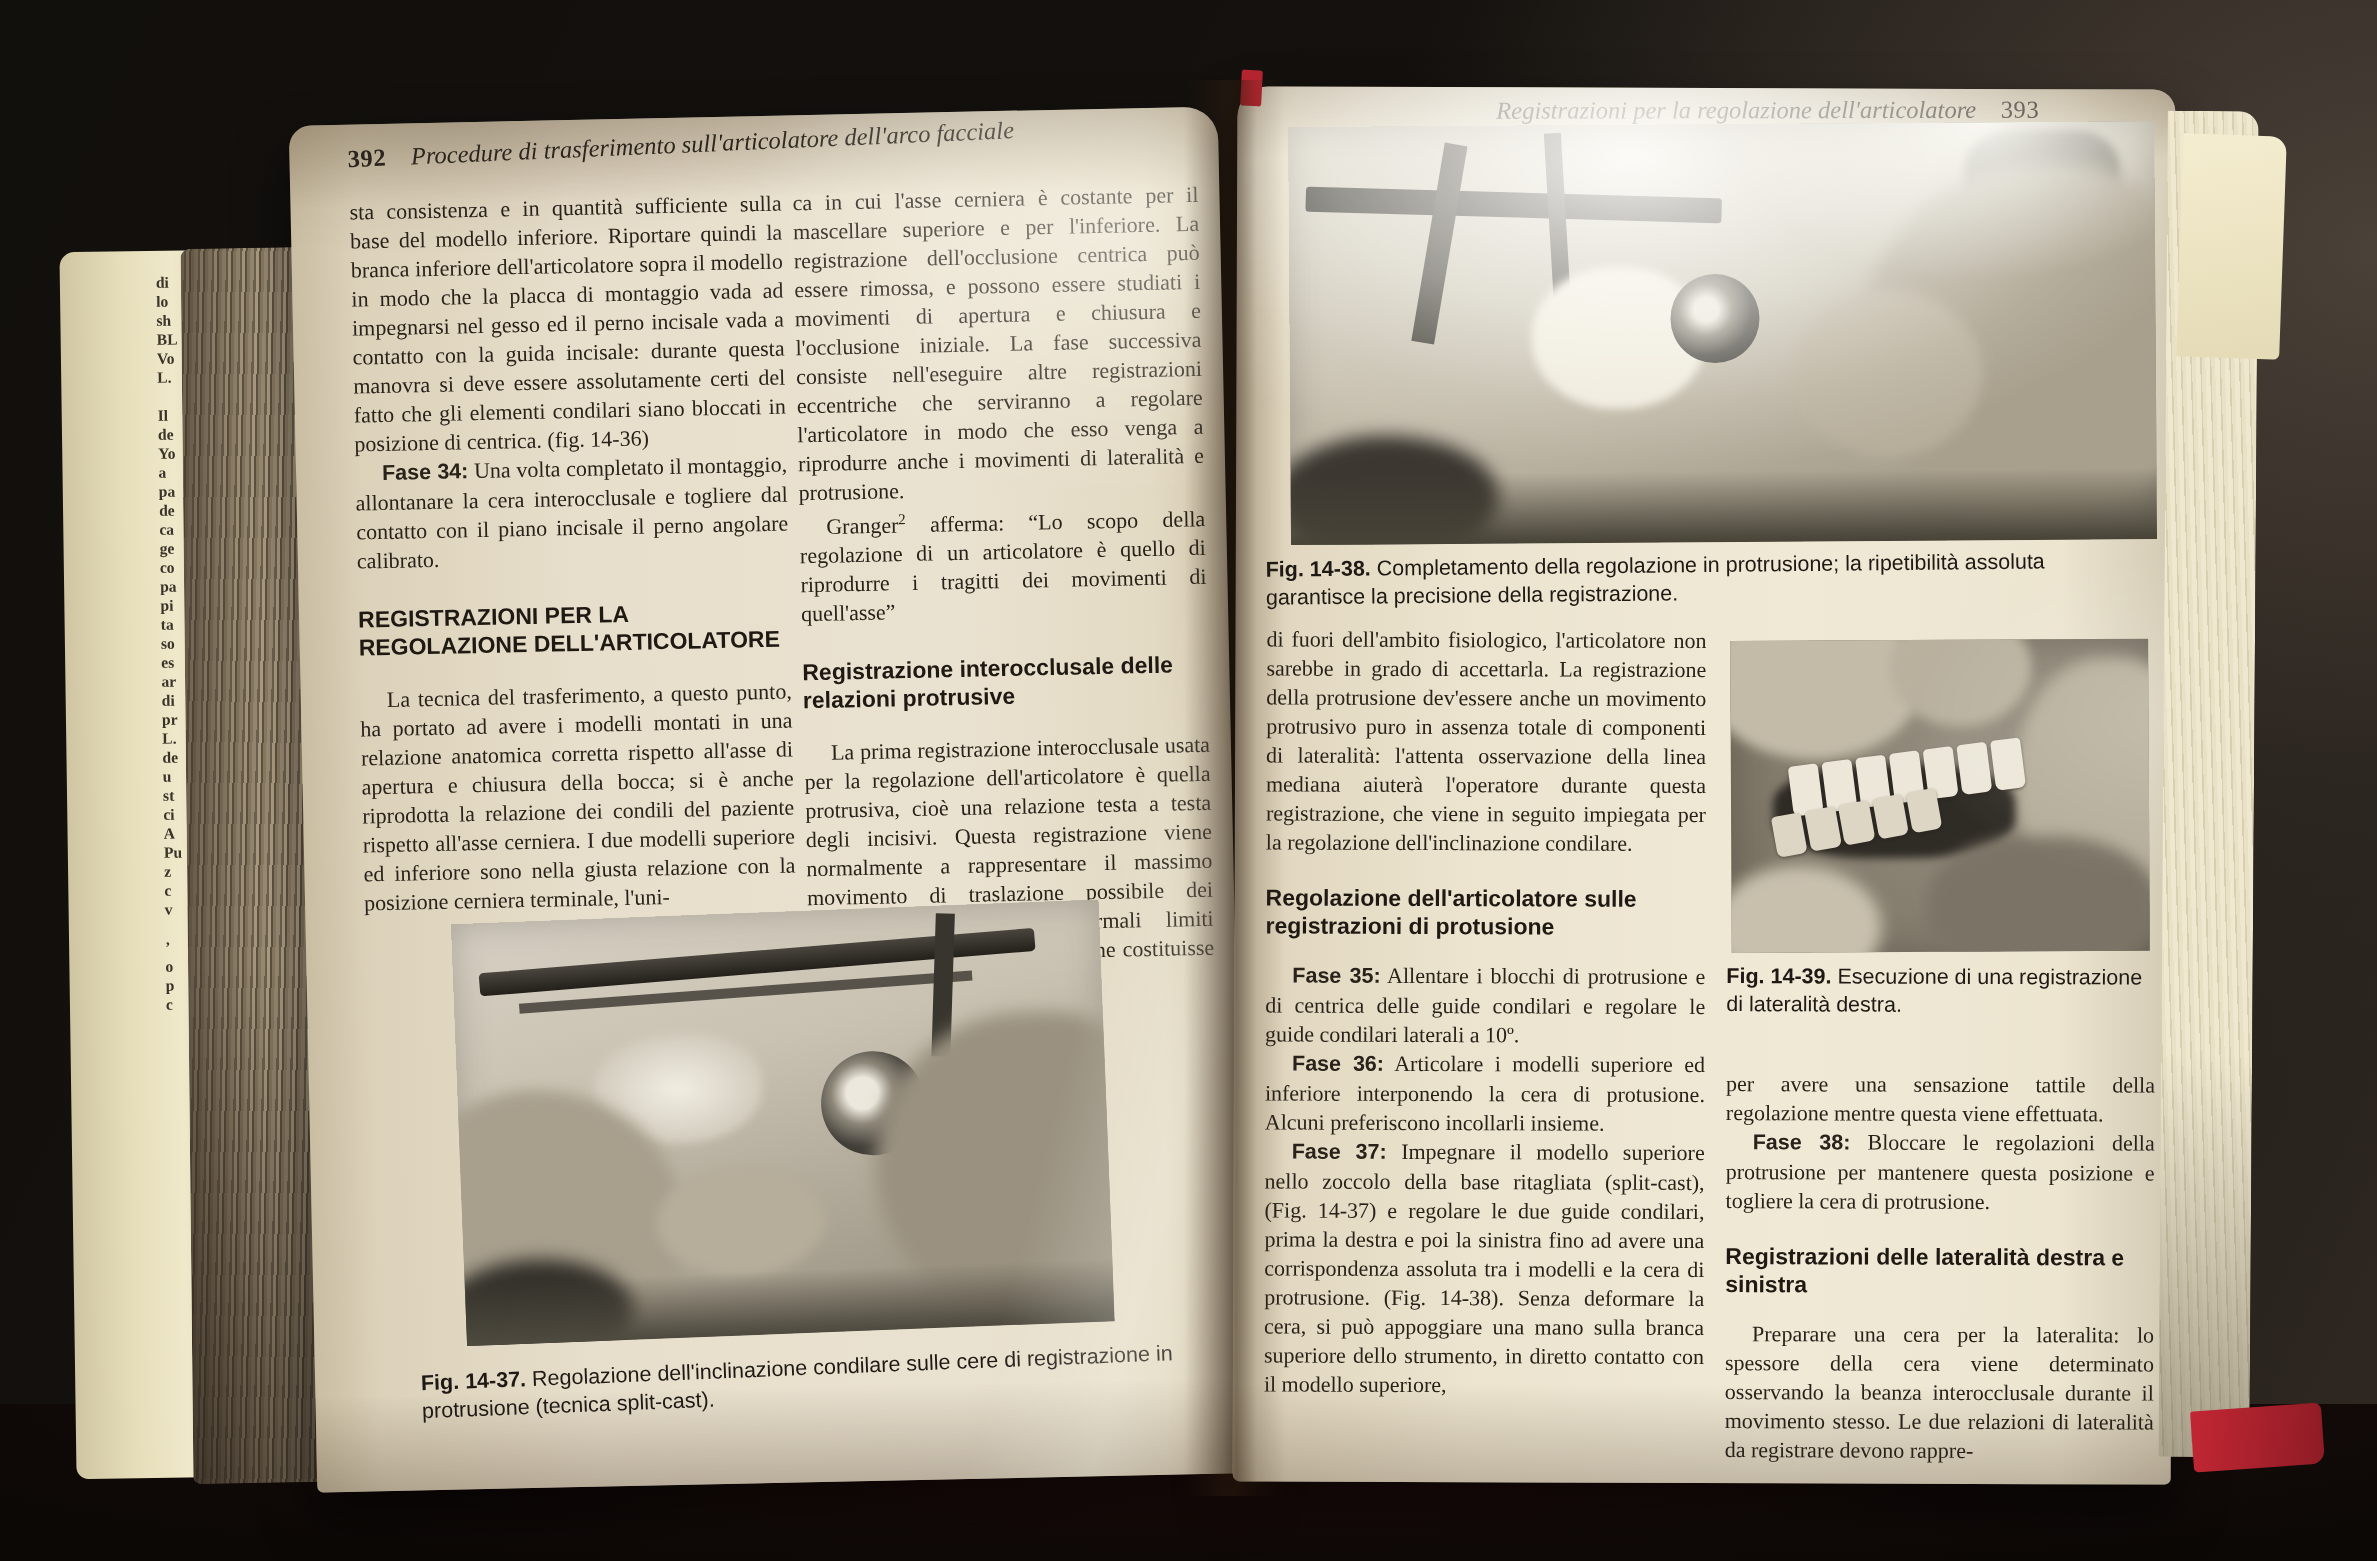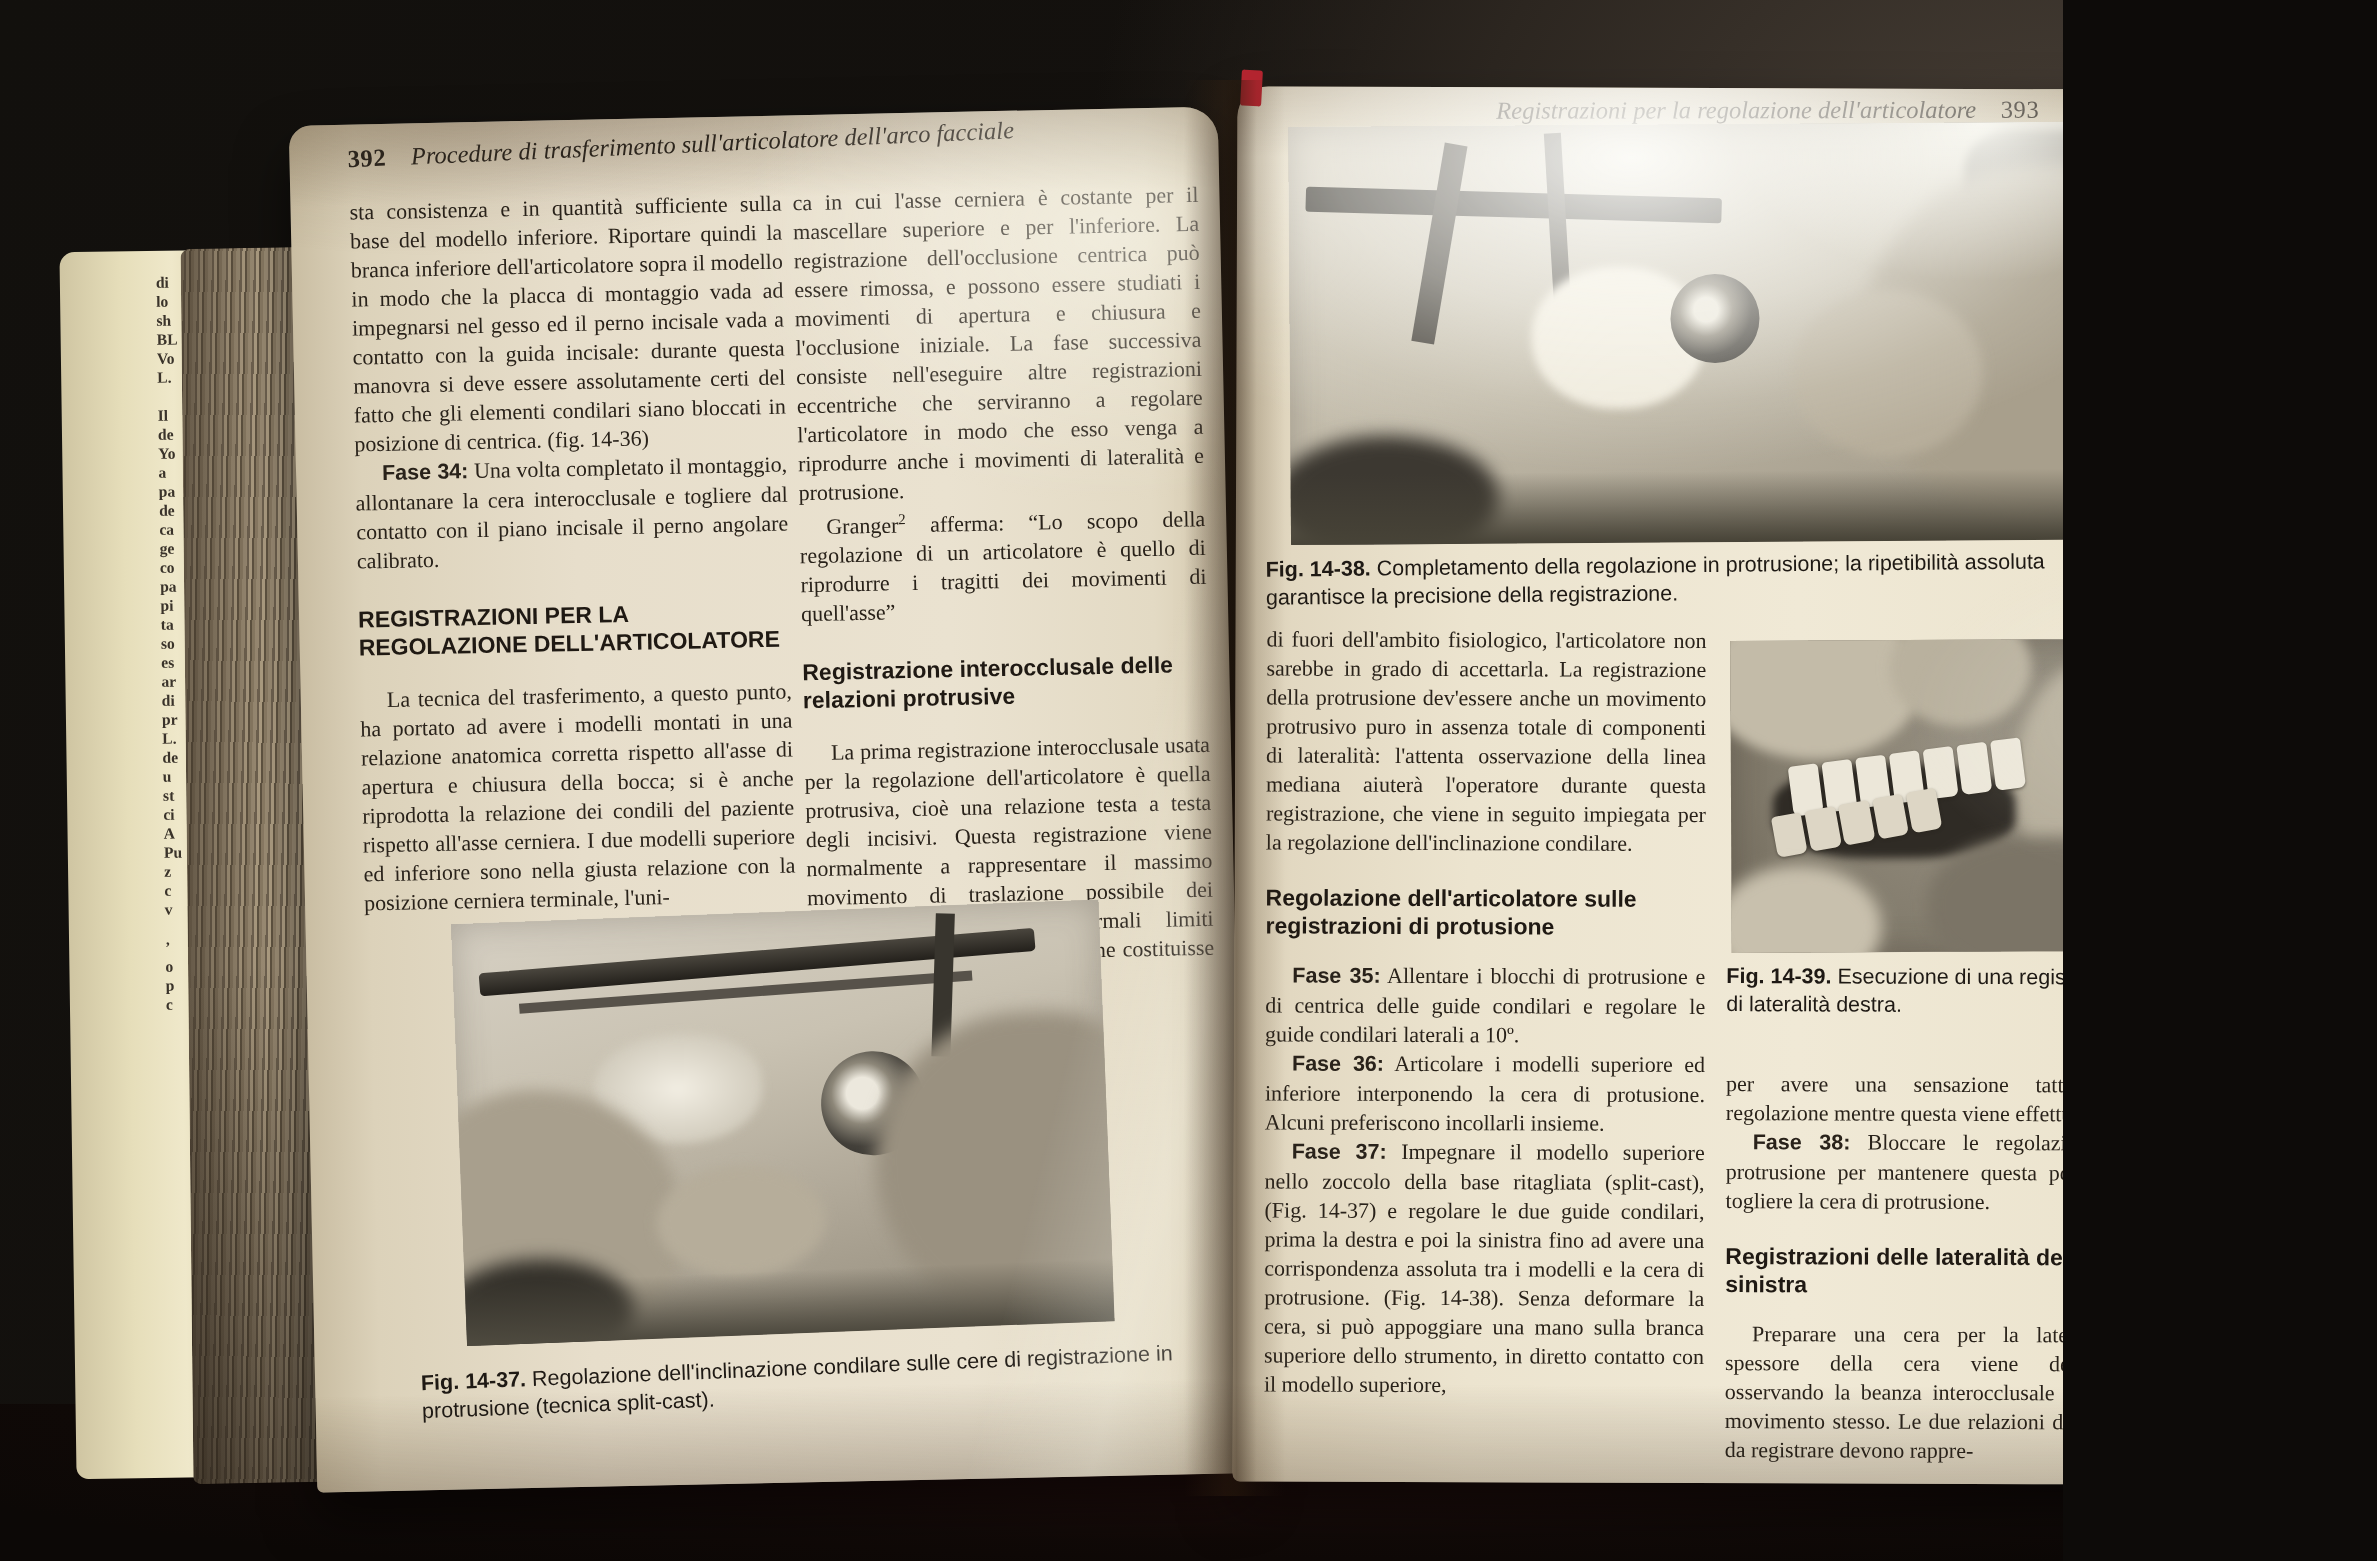--- a/index.html
+++ b/index.html
@@ -1,16 +1,16 @@
 <!DOCTYPE html>
 <html style="font-size:12px"><head>
 <meta charset="utf-8">
 <style>
   html,body{margin:0;padding:0;background:#0d0b09;}
-  .canvas{position:relative;width:2063px;height:1562px;overflow:hidden;
+  .canvas{position:relative;width:2377px;height:1562px;overflow:hidden;
     background:
       radial-gradient(1263px 1114px at 100% 16%, #4a4138 0%, #2c2620 48%, rgba(13,11,9,0) 78%),
       linear-gradient(115deg,#12100d 0%,#14110e 55%,#221d17 80%,#2f2922 100%);
   }
   
   .bottom-shade{position:absolute;left:0;top:1404px;width:2377px;height:158px;
     background:radial-gradient(62% 120% at 52% 0%, rgba(56,16,16,.7), rgba(16,9,7,.96) 72%, #0c0806 100%);}
   
   .prev-page{position:absolute;left:68px;top:251px;width:160px;height:1227px;transform:rotate(-.8deg);
     background:linear-gradient(to right,#cfc5a2 0%,#e6deba 38%,#efe8ca 70%,#ddd3ae 100%);

